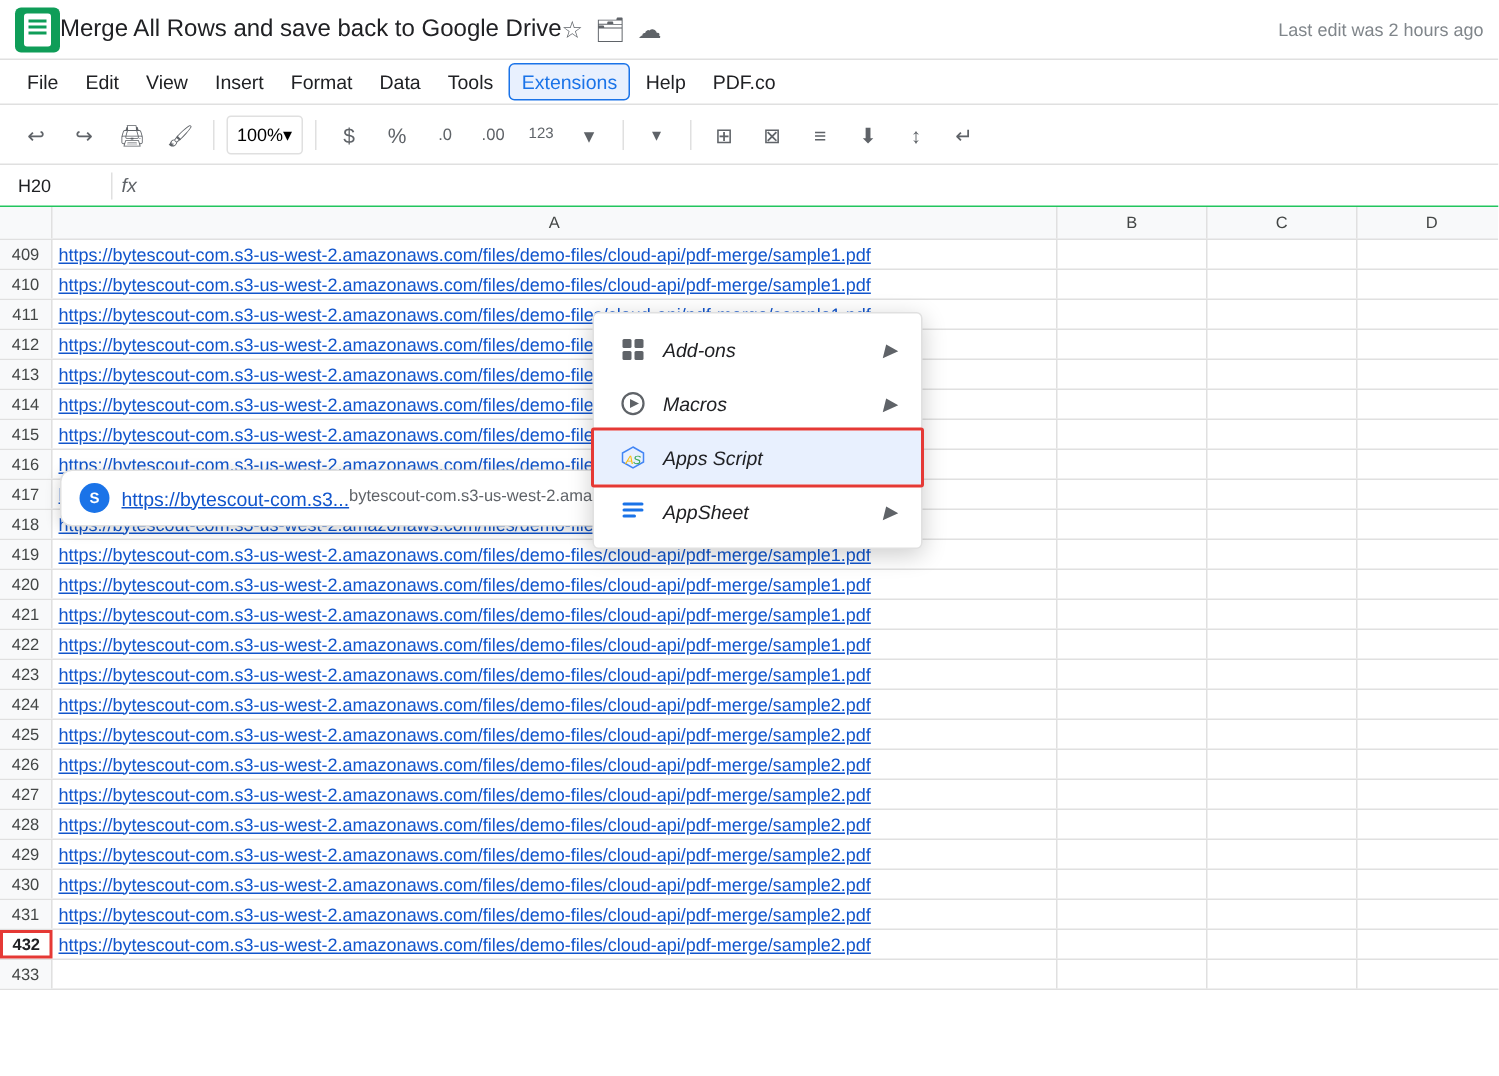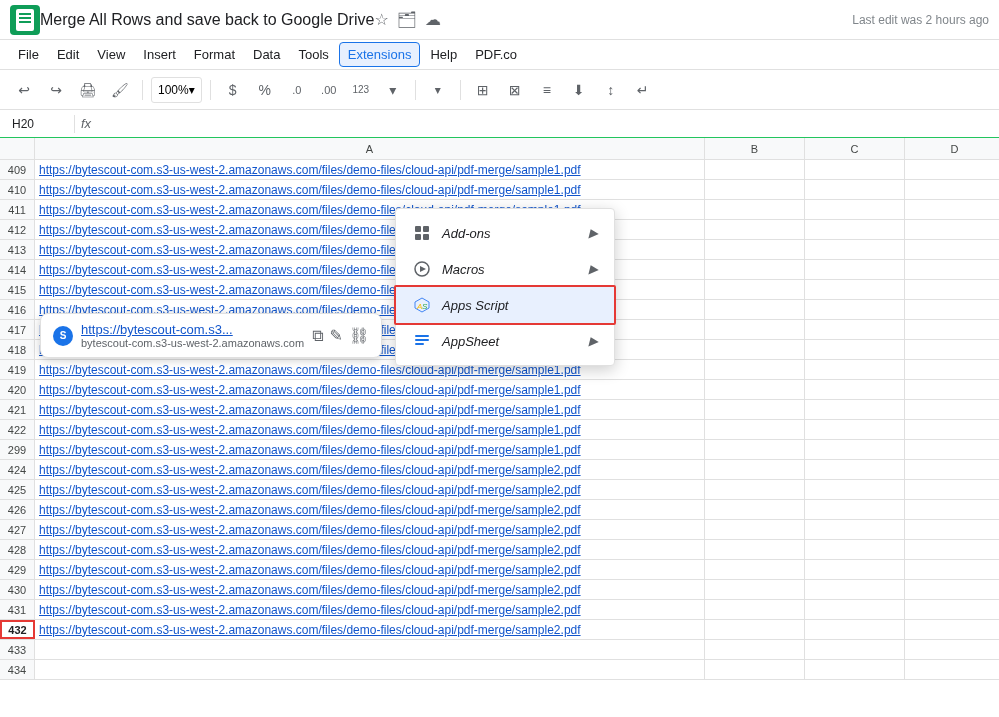--- a/index.html
+++ b/index.html
@@ -230,21 +230,21 @@
     .tooltip-favicon {
       width: 20px; height: 20px;
       background: #1a73e8;
       border-radius: 50%;
       display: flex; align-items: center; justify-content: center;
       color: #fff;
       font-size: 10px;
       font-weight: bold;
       flex-shrink: 0;
     }
-    .tooltip-content { display: flex; flex-direction: column; flex: 1; }
+    .tooltip-content { display: flex; flex-direction: row; flex: 1; }
     .tooltip-url { color: #1155cc; text-decoration: underline; font-size: 13px; }
     .tooltip-domain { color: #5f6368; font-size: 11px; }
     .tooltip-actions { display: flex; gap: 6px; align-items: center; }
     .tooltip-action-btn { color: #5f6368; font-size: 16px; cursor: pointer; }
 
     
     .dropdown-menu {
       position: absolute;
       top: 70px;
       left: 395px;
@@ -479,21 +479,21 @@
       <div class="row">
         <div class="row-num">422</div>
         <div class="cell col-a">
           <a href="#">https://bytescout-com.s3-us-west-2.amazonaws.com/files/demo-files/cloud-api/pdf-merge/sample1.pdf</a>
         </div>
         <div class="cell col-b"></div>
         <div class="cell col-c"></div>
         <div class="cell col-d"></div>
       </div>
       <div class="row">
-        <div class="row-num">299</div>
+        <div class="row-num">423</div>
         <div class="cell col-a">
           <a href="#">https://bytescout-com.s3-us-west-2.amazonaws.com/files/demo-files/cloud-api/pdf-merge/sample1.pdf</a>
         </div>
         <div class="cell col-b"></div>
         <div class="cell col-c"></div>
         <div class="cell col-d"></div>
       </div>
       <div class="row">
         <div class="row-num">424</div>
         <div class="cell col-a">
@@ -570,27 +570,20 @@
         <div class="row-num active-row">432</div>
         <div class="cell col-a">
           <a href="#">https://bytescout-com.s3-us-west-2.amazonaws.com/files/demo-files/cloud-api/pdf-merge/sample2.pdf</a>
         </div>
         <div class="cell col-b"></div>
         <div class="cell col-c"></div>
         <div class="cell col-d"></div>
       </div>
       <div class="row">
         <div class="row-num">433</div>
-        <div class="cell col-a"></div>
-        <div class="cell col-b"></div>
-        <div class="cell col-c"></div>
-        <div class="cell col-d"></div>
-      </div>
-      <div class="row">
-        <div class="row-num">434</div>
         <div class="cell col-a"></div>
         <div class="cell col-b"></div>
         <div class="cell col-c"></div>
         <div class="cell col-d"></div>
       </div>
     </div>
 
   <div class="url-tooltip">
     <div class="tooltip-favicon">S</div>
     <div class="tooltip-content">

